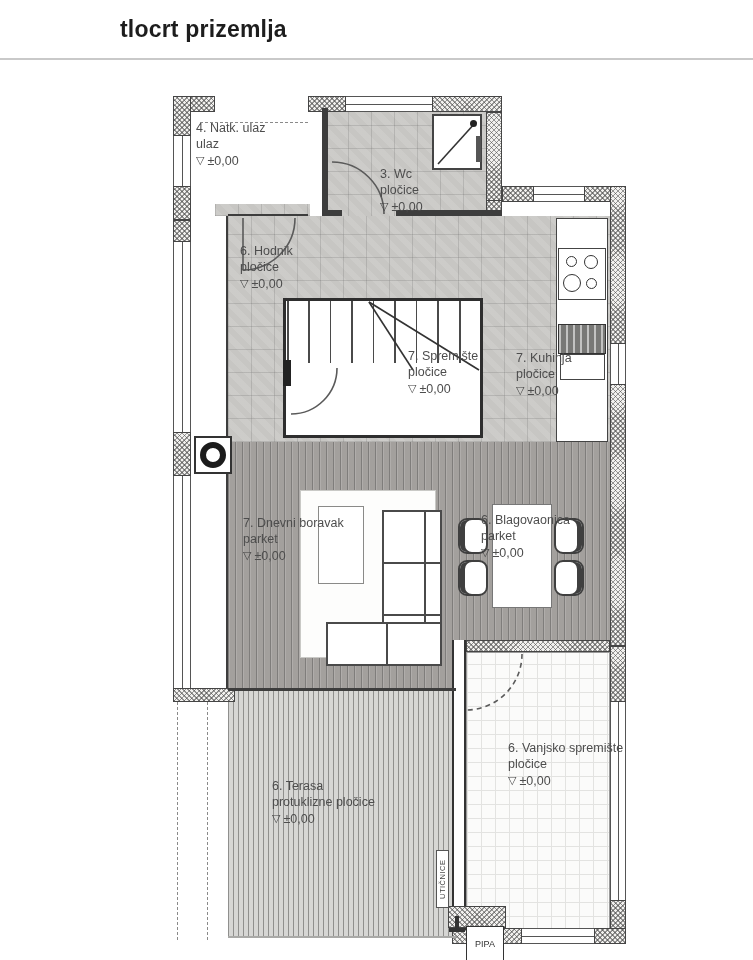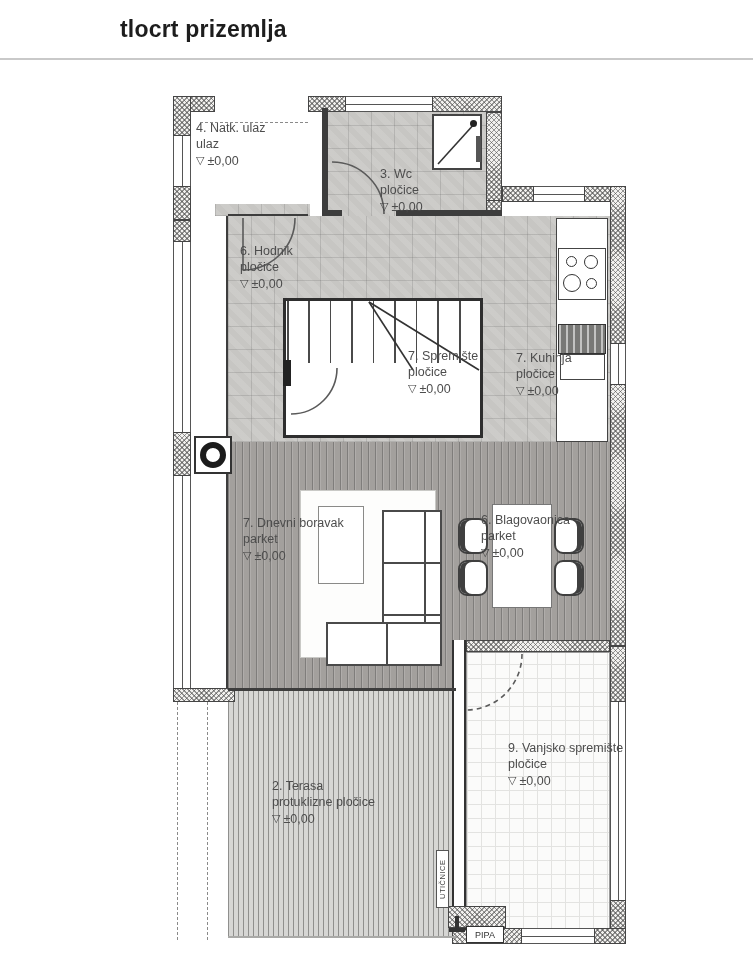--- a/index.html
+++ b/index.html
@@ -203,21 +203,21 @@
 
     <div class="abs fix" style="left:492px;top:504px;width:60px;height:104px;border-color:#777"></div>
     <div class="abs chair chair-l" style="left:458px;top:518px;width:30px;height:36px"></div>
     <div class="abs chair chair-l" style="left:458px;top:560px;width:30px;height:36px"></div>
     <div class="abs chair chair-r" style="left:554px;top:518px;width:30px;height:36px"></div>
     <div class="abs chair chair-r" style="left:554px;top:560px;width:30px;height:36px"></div>
 
     <div class="abs vtext" style="left:436px;top:850px;width:13px;height:58px">UTIČNICE</div>
     <div class="abs" style="left:455px;top:916px;width:4px;height:14px;background:#333;z-index:6"></div>
     <div class="abs" style="left:449px;top:928px;width:16px;height:4px;background:#333;z-index:6"></div>
-    <div class="abs tiny-box" style="left:466px;top:926px;width:38px;height:17px">PIPA</div>
+    <div class="abs tiny-box" style="left:466px;top:926px;width:38px;height:35px">PIPA</div>
 
     <div class="room-label" style="left:196px;top:120px">
       <div>4. Natk. ulaz</div>
       <div>ulaz</div>
       <div class="lvl">
         <span class="tri">▽</span>
         <span>±0,00</span>
       </div>
     </div>
 
@@ -269,30 +269,30 @@
     <div class="room-label" style="left:516px;top:350px">
       <div>7. Kuhinja</div>
       <div>pločice</div>
       <div class="lvl">
         <span class="tri">▽</span>
         <span>±0,00</span>
       </div>
     </div>
 
     <div class="room-label" style="left:272px;top:778px">
-      <div>2. Terasa</div>
+      <div>6. Terasa</div>
       <div>protuklizne pločice</div>
       <div class="lvl">
         <span class="tri">▽</span>
         <span>±0,00</span>
       </div>
     </div>
 
     <div class="room-label" style="left:508px;top:740px">
-      <div>9. Vanjsko spremište</div>
+      <div>6. Vanjsko spremište</div>
       <div>pločice</div>
       <div class="lvl">
         <span class="tri">▽</span>
         <span>±0,00</span>
       </div>
     </div>
 
   </div>
 </div>
 

